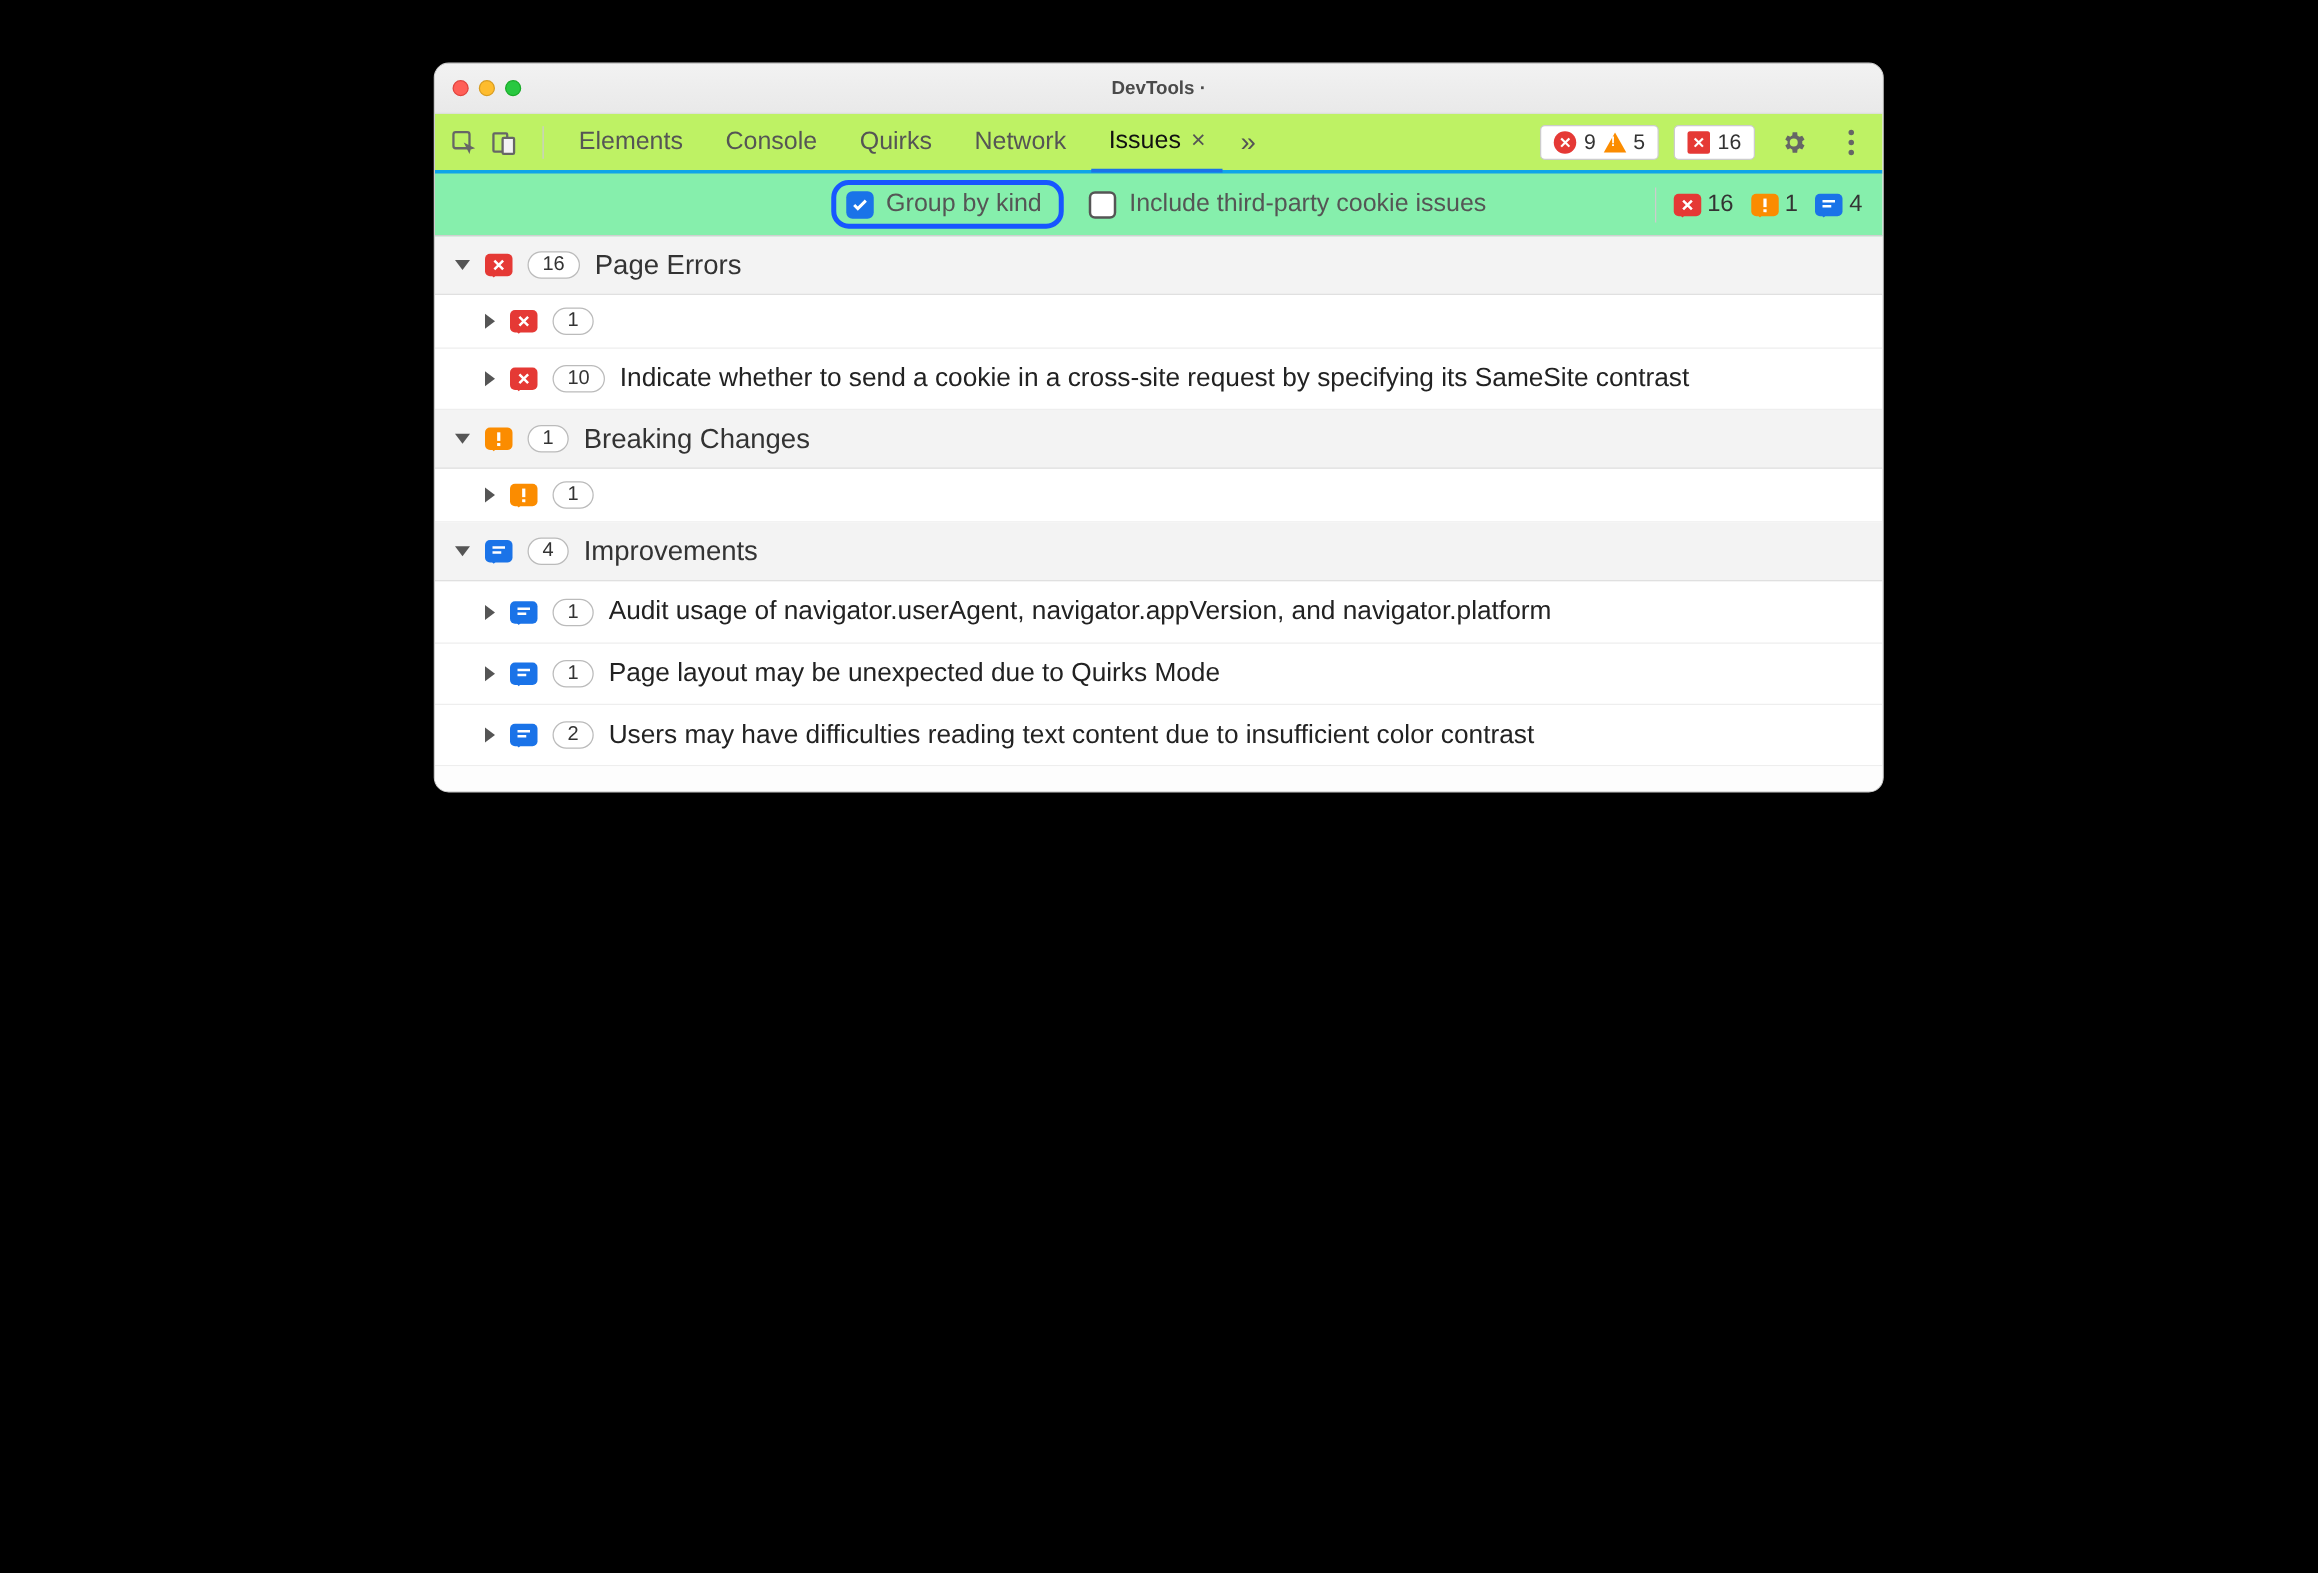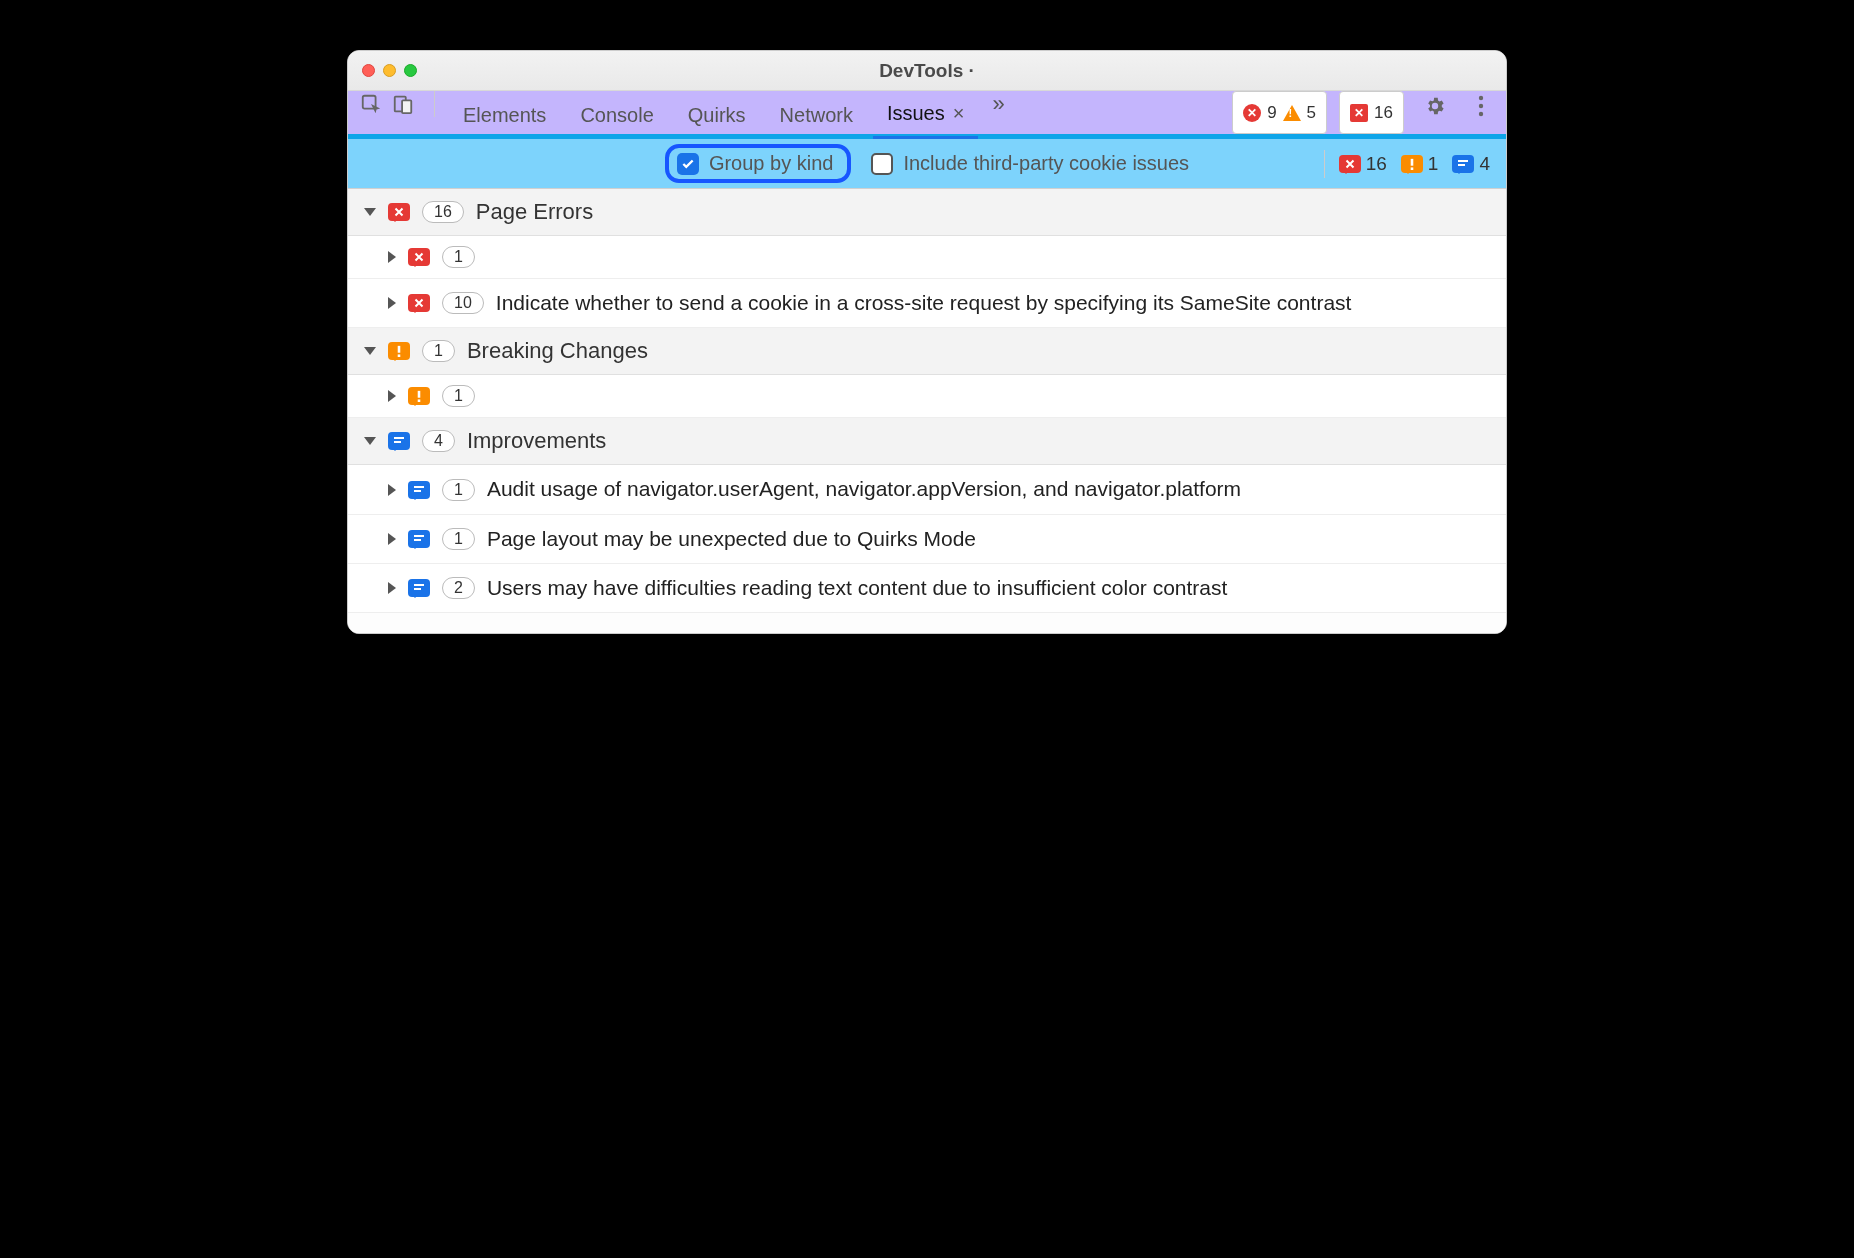--- a/index.html
+++ b/index.html
@@ -31,30 +31,30 @@
     border-bottom: 1px solid #d8d8d8;
     position: relative;
   }
   .traffic-lights { display: flex; gap: 8px; }
   .light { width: 13px; height: 13px; border-radius: 50%; }
   .light.red { background:#ff5f57; border:1px solid #e0443e;}
   .light.yellow { background:#febc2e; border:1px solid #d89d22;}
   .light.green { background:#28c840; border:1px solid #1aab29;}
   .window-title {
     position: absolute; left:0; right:0; text-align:center;
-    font-size: 19px; font-weight:600; color:#4a4a4a;
+    font-size: 15px; font-weight:600; color:#4a4a4a;
     pointer-events:none;
   }
 
   
   .tabbar {
     height: 48px;
-    background: #c4b5fd;
-    border-bottom: 5px solid #0ea5e9;
-    display:flex; 
+    background: #bef264;
+    border-bottom: 3px solid #0ea5e9;
+    display:flex; align-items:center;
     padding: 0 10px;
     gap: 6px;
   }
   .inspect-btn { width:26px; height:26px; display:flex; align-items:center; justify-content:center; color:#555; }
   .device-btn { width:26px; height:26px; display:flex; align-items:center; justify-content:center; color:#555; margin-right:4px;}
   .vr { width:1px; height:26px; background:#ccc; margin:0 8px;}
   .tab {
     padding: 0 14px;
     height: 48px;
     display:flex; align-items:center;
@@ -75,21 +75,21 @@
     font-size:17px; color:#333;
     margin-left:6px;
     cursor:pointer;
   }
   .status-pill .ic { display:inline-flex; }
   .gear-btn, .kebab-btn { width:30px; height:30px; display:flex;align-items:center;justify-content:center; color:#555; margin-left:10px; cursor:pointer;}
 
   
   .toolbar {
     height: 50px;
-    background:#7dd3fc;
+    background:#86efac;
     border-bottom:1px solid #d0d0d0;
     display:flex; align-items:center; justify-content:center;
     gap: 20px;
     padding: 0 16px;
     position:relative;
   }
   .check-group {
     display:flex; align-items:center; gap:10px;
     font-size:20px; color:#555;
   }

